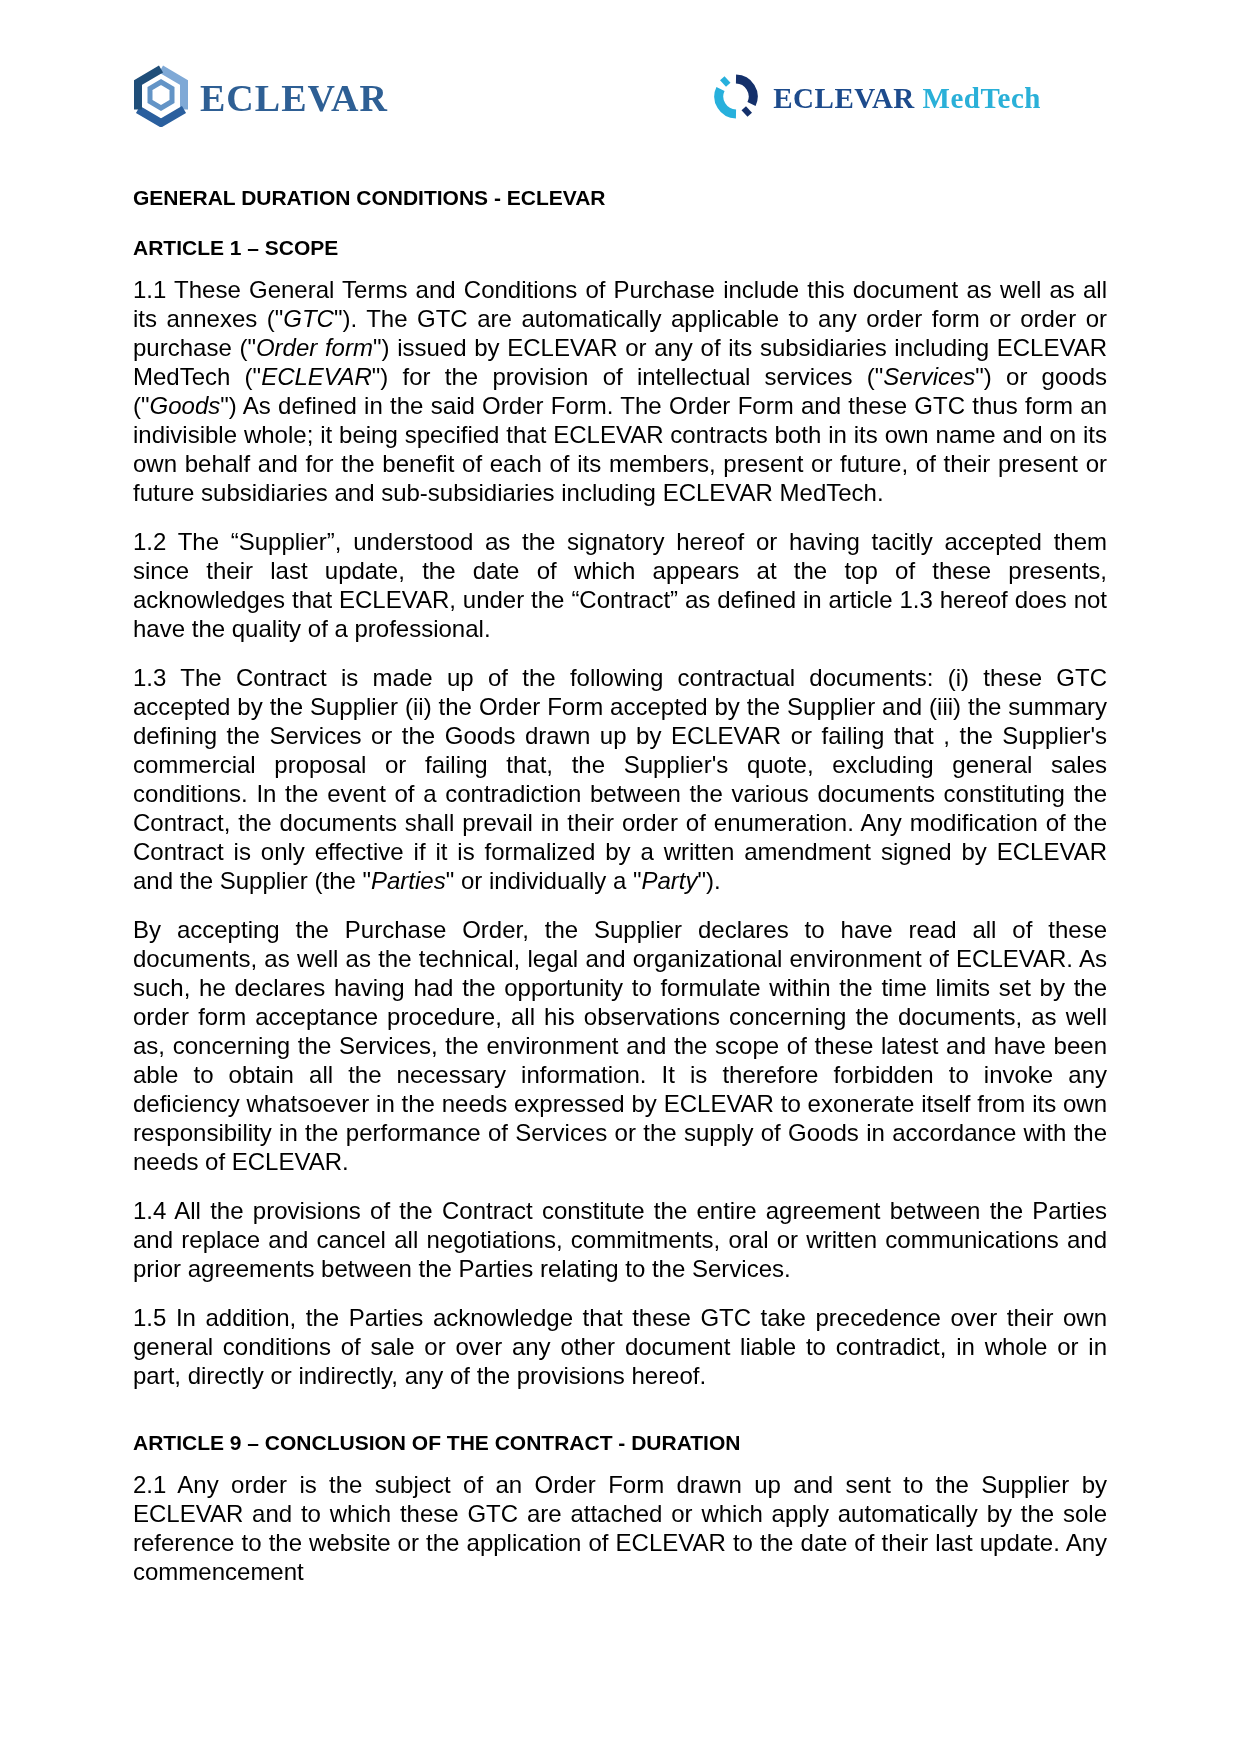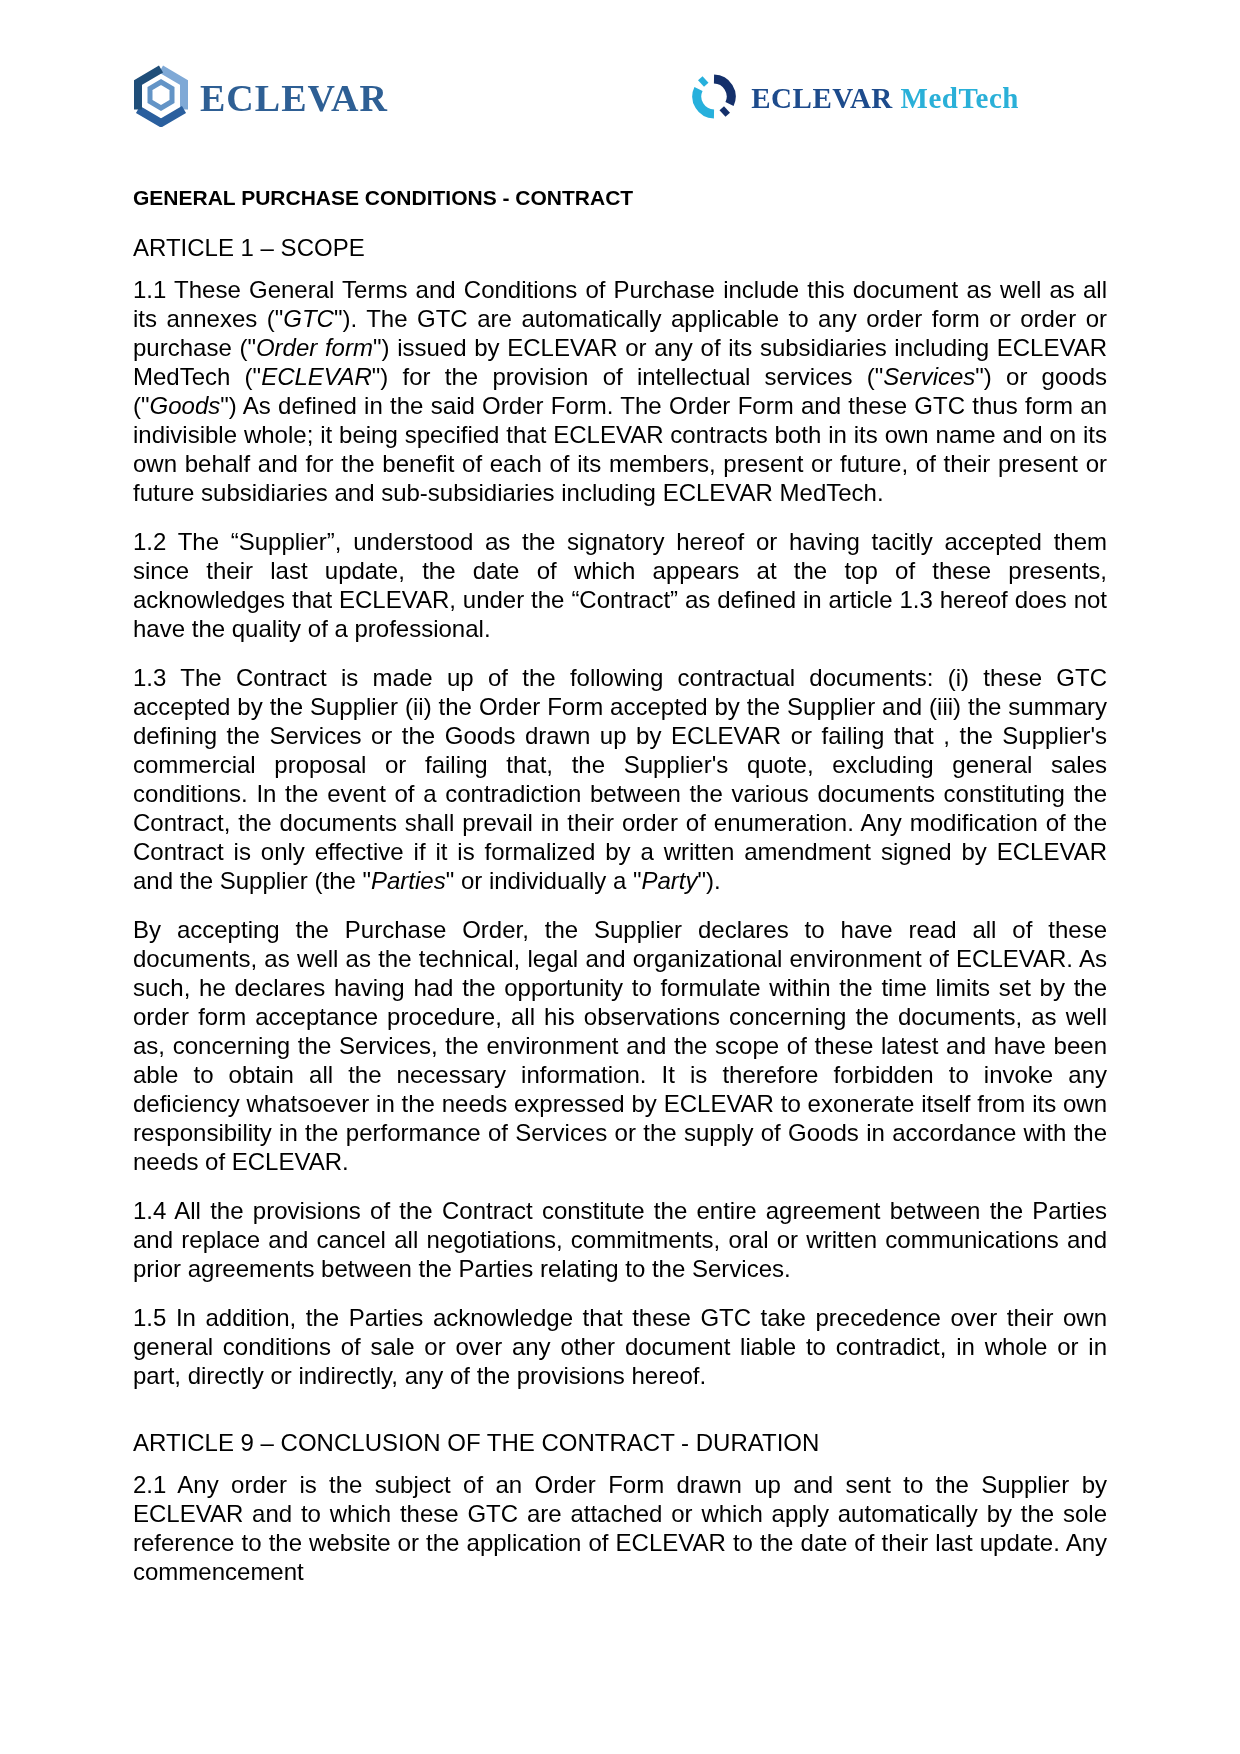--- a/index.html
+++ b/index.html
@@ -8,31 +8,31 @@
     font-family:"Liberation Sans","DejaVu Sans",sans-serif;
     overflow:hidden;
   }
   .page{padding:70px 133px 0 133px;box-sizing:border-box}
   .header{display:flex;align-items:center;justify-content:space-between;height:56px;margin-bottom:0}
   .logo-left{display:flex;align-items:center;gap:11px}
   .logo-left .logo-text{
     font-family:"Liberation Serif","DejaVu Serif",serif;font-weight:bold;
     font-size:38px;color:#2e5f94;letter-spacing:1px;line-height:1;
   }
-  .logo-right{display:flex;align-items:center;gap:14px;margin-right:88px}
+  .logo-right{display:flex;align-items:center;gap:14px;margin-right:66px}
   .logo-right .brand{
     font-family:"Liberation Serif","DejaVu Serif",serif;font-weight:bold;
     font-size:29px;letter-spacing:.5px;line-height:1;white-space:nowrap;
   }
   .brand-primary{color:#1d4b8c}
   .brand-secondary{color:#2ab0d8}
   .doc-title{font-size:21px;font-weight:bold;margin:57px 0 21px 0;line-height:29px}
   .section{margin:0}
   .section + .section{margin-top:38px}
-  .section-heading{font-size:24px;font-weight:normal;margin:0 0 13px 0;line-height:29px}
+  .section-heading{font-size:21px;font-weight:bold;margin:0 0 13px 0;line-height:29px}
   .para{
     font-size:24px;line-height:29px;text-align:justify;
     margin:0 0 20px 0;letter-spacing:0;
   }
   .para .it{font-style:italic}
 </style>
 </head>
 <body>
 
 <div class="page">
@@ -65,21 +65,21 @@
         </svg>
       </span>
       <span class="brand">
         <span class="brand-primary">ECLEVAR</span>
         <span class="brand-secondary">MedTech</span>
       </span>
     </div>
 
   </div>
 
-  <h1 class="doc-title">GENERAL PURCHASE CONDITIONS - CONTRACT</h1>
+  <h1 class="doc-title">GENERAL DURATION CONDITIONS - ECLEVAR</h1>
 
   <div id="document-body">
       <section class="section">
         <h2 class="section-heading">ARTICLE 1 – SCOPE</h2>
         <p class="para"><span>1.1 These General Terms and Conditions of Purchase include this document as well as all its annexes ("</span><span class="it">GTC</span><span>"). The GTC are automatically applicable to any order form or order or purchase ("</span><span class="it">Order form</span><span>") issued by ECLEVAR or any of its subsidiaries including ECLEVAR MedTech ("</span><span class="it">ECLEVAR</span><span>") for the provision of intellectual services ("</span><span class="it">Services</span><span>") or goods ("</span><span class="it">Goods</span><span>") As defined in the said Order Form. The Order Form and these GTC thus form an indivisible whole; it being specified that ECLEVAR contracts both in its own name and on its own behalf and for the benefit of each of its members, present or future, of their present or future subsidiaries and sub-subsidiaries including ECLEVAR MedTech.</span></p>
         <p class="para"><span>1.2 The “Supplier”, understood as the signatory hereof or having tacitly accepted them since their last update, the date of which appears at the top of these presents, acknowledges that ECLEVAR, under the “Contract” as defined in article 1.3 hereof does not have the quality of a professional.</span></p>
         <p class="para"><span>1.3 The Contract is made up of the following contractual documents: (i) these GTC accepted by the Supplier (ii) the Order Form accepted by the Supplier and (iii) the summary defining the Services or the Goods drawn up by ECLEVAR or failing that , the Supplier's commercial proposal or failing that, the Supplier's quote, excluding general sales conditions. In the event of a contradiction between the various documents constituting the Contract, the documents shall prevail in their order of enumeration. Any modification of the Contract is only effective if it is formalized by a written amendment signed by ECLEVAR and the Supplier (the "</span><span class="it">Parties</span><span>" or individually a "</span><span class="it">Party</span><span>").</span></p>
         <p class="para"><span>By accepting the Purchase Order, the Supplier declares to have read all of these documents, as well as the technical, legal and organizational environment of ECLEVAR. As such, he declares having had the opportunity to formulate within the time limits set by the order form acceptance procedure, all his observations concerning the documents, as well as, concerning the Services, the environment and the scope of these latest and have been able to obtain all the necessary information. It is therefore forbidden to invoke any deficiency whatsoever in the needs expressed by ECLEVAR to exonerate itself from its own responsibility in the performance of Services or the supply of Goods in accordance with the needs of ECLEVAR.</span></p>
         <p class="para"><span>1.4 All the provisions of the Contract constitute the entire agreement between the Parties and replace and cancel all negotiations, commitments, oral or written communications and prior agreements between the Parties relating to the Services.</span></p>
         <p class="para"><span>1.5 In addition, the Parties acknowledge that these GTC take precedence over their own general conditions of sale or over any other document liable to contradict, in whole or in part, directly or indirectly, any of the provisions hereof.</span></p>

